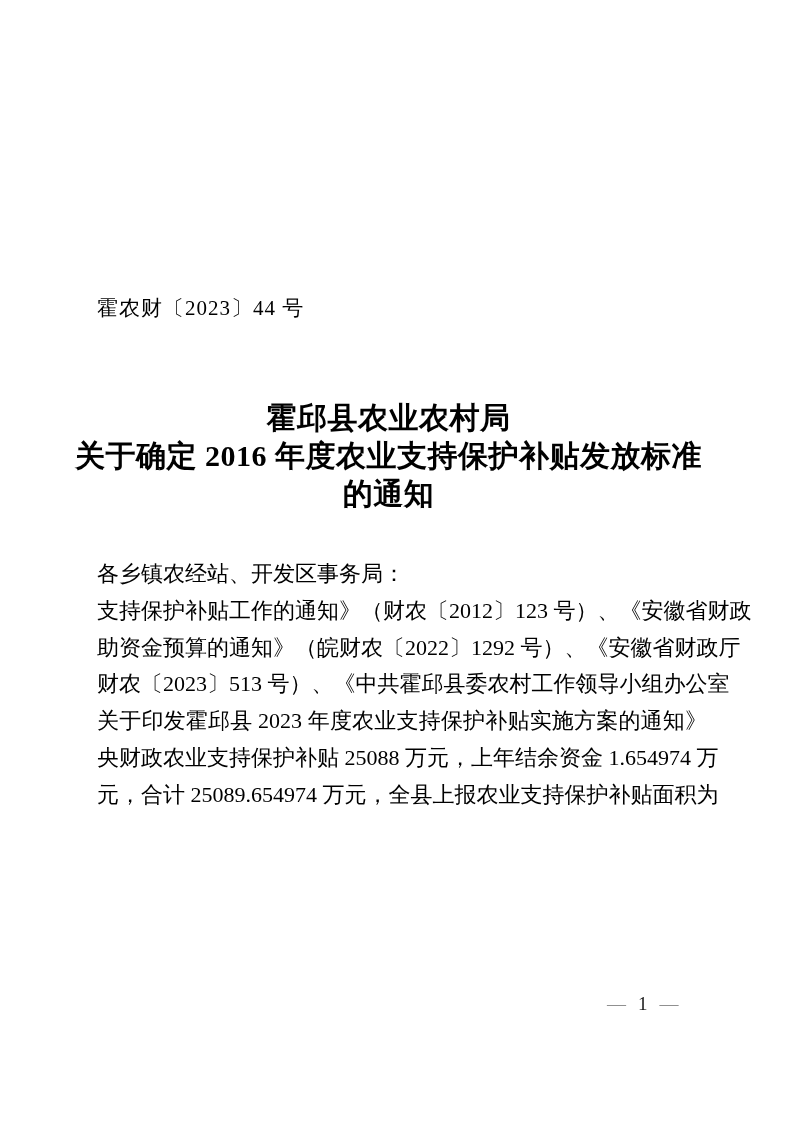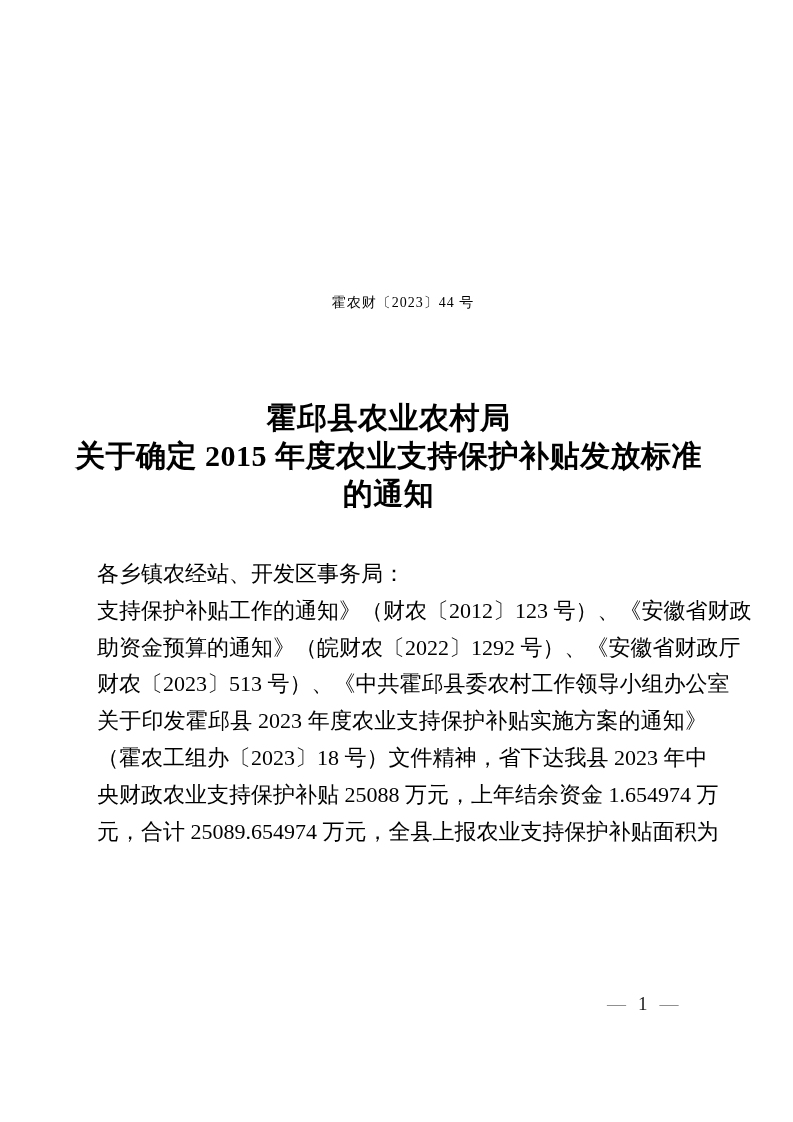--- a/index.html
+++ b/index.html
@@ -11,22 +11,22 @@
     background: #ffffff;
     overflow: hidden;
     font-family: "Liberation Serif", "DejaVu Serif", serif;
     color: #000000;
   }
   .doc-number {
     position: absolute;
     top: 294px;
     left: 97px;
     right: 84px;
-    text-align: center;
-    font-size: 14px;
+    text-align: left;
+    font-size: 21px;
     letter-spacing: 1px;
     white-space: nowrap;
   }
   .title-block {
     position: absolute;
     top: 399px;
     left: 40px;
     right: 56px;
     text-align: center;
     font-size: 30px;
@@ -68,31 +68,30 @@
 </style>
 </head>
 <body>
 
 <div class="page">
 
   <div class="doc-number">霍农财〔2023〕44 号</div>
 
   <div class="title-block">
     <div>霍邱县农业农村局</div>
-    <div>关于确定 2015 年度农业支持保护补贴发放标准</div>
+    <div>关于确定 2016 年度农业支持保护补贴发放标准</div>
     <div>的通知</div>
   </div>
 
   <div class="body-block">
     <div class="body-line salutation">各乡镇农经站、开发区事务局：</div>
     <div class="body-line">支持保护补贴工作的通知》（财农〔2012〕123 号）、《安徽省财政</div>
     <div class="body-line">助资金预算的通知》（皖财农〔2022〕1292 号）、《安徽省财政厅</div>
     <div class="body-line">财农〔2023〕513 号）、《中共霍邱县委农村工作领导小组办公室</div>
     <div class="body-line">关于印发霍邱县 2023 年度农业支持保护补贴实施方案的通知》</div>
-    <div class="body-line">（霍农工组办〔2023〕18 号）文件精神，省下达我县 2023 年中</div>
     <div class="body-line">央财政农业支持保护补贴 25088 万元，上年结余资金 1.654974 万</div>
     <div class="body-line">元，合计 25089.654974 万元，全县上报农业支持保护补贴面积为</div>
   </div>
 
   <div class="footer">
     <span class="dash">—</span>
     <span class="num">1</span>
     <span class="dash">—</span>
   </div>
 

